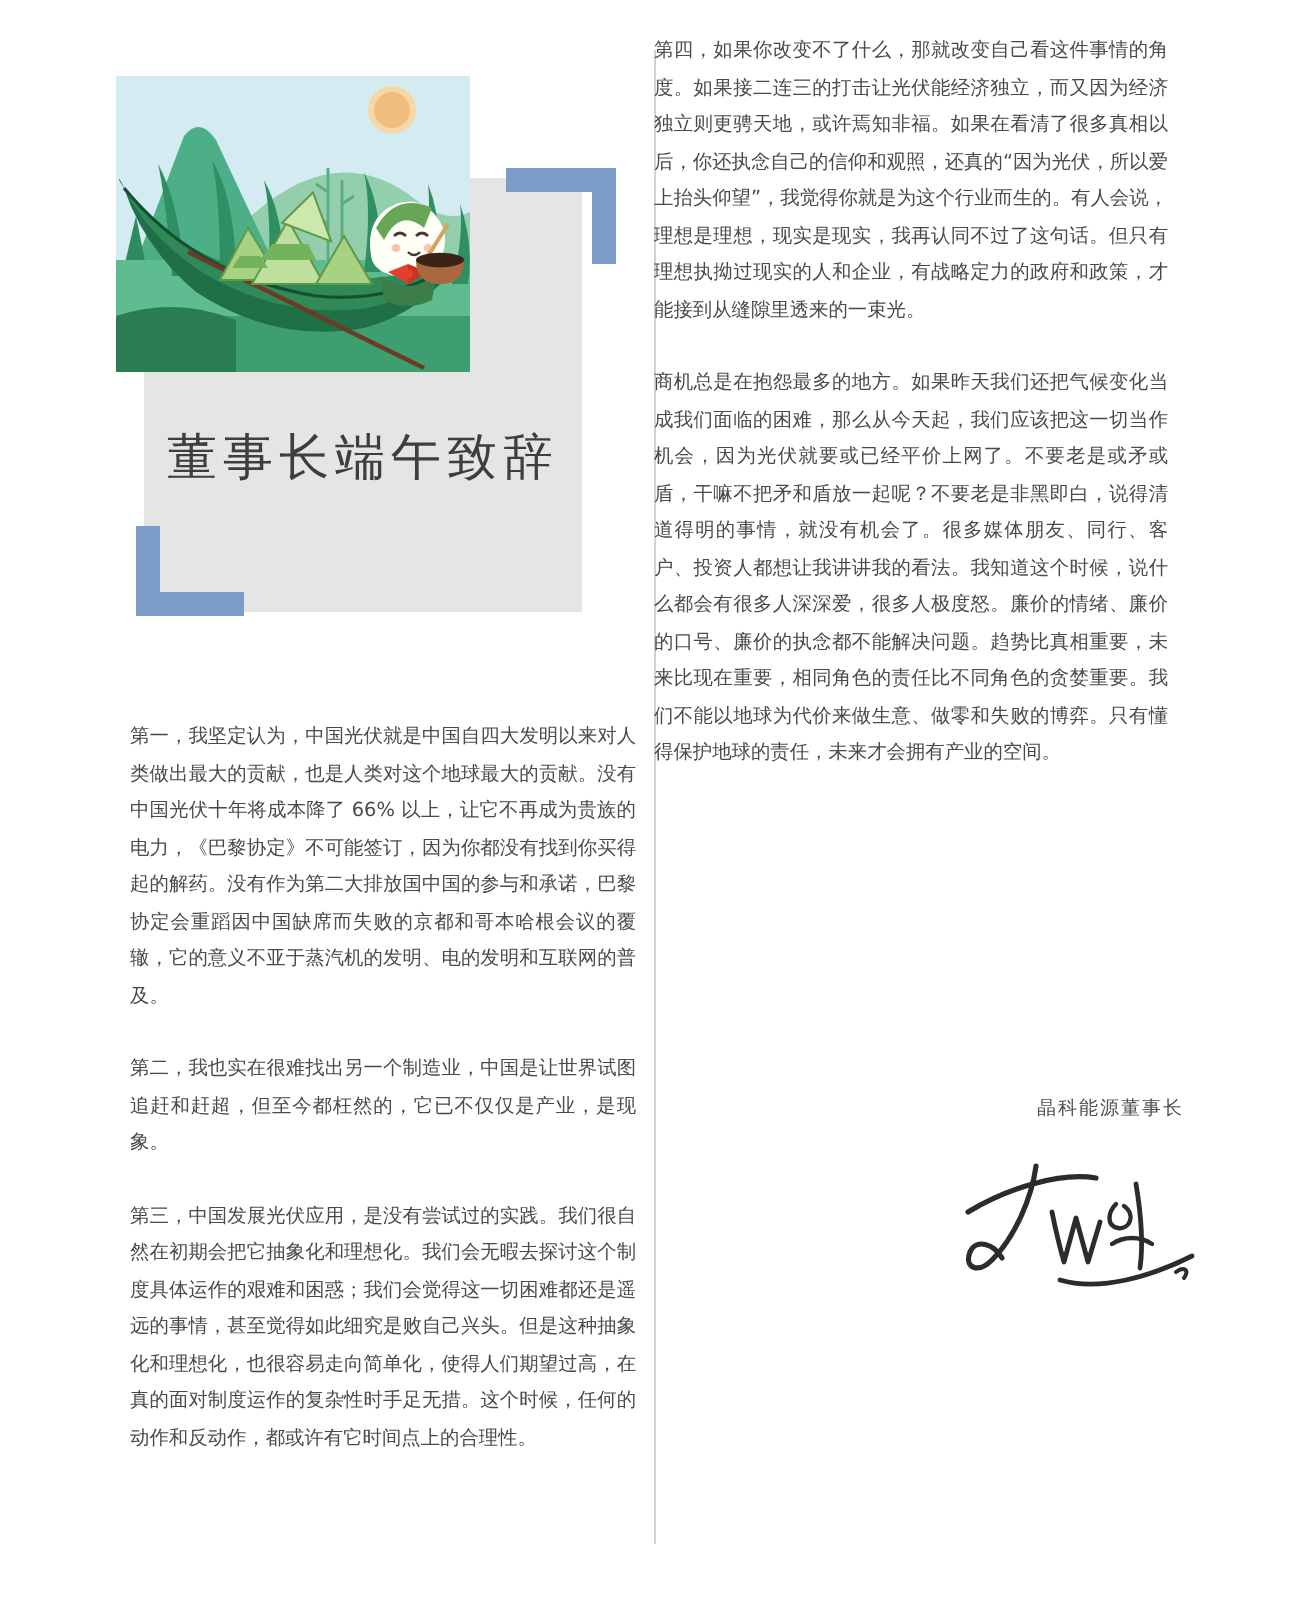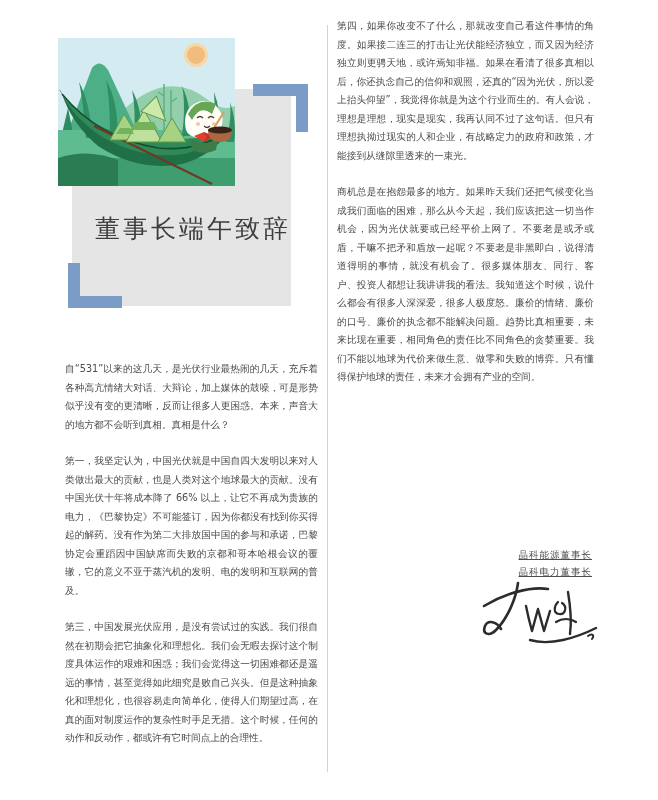--- a/index.html
+++ b/index.html
@@ -8,35 +8,35 @@
     font-family:"DejaVu Sans","Liberation Sans",sans-serif;
   }
   
   .title-box{position:absolute;left:72px;top:89px;width:219px;height:217px;background:#e5e5e5;z-index:1;}
   .bracket-tr{position:absolute;left:253px;top:84px;width:55px;height:48px;box-sizing:border-box;
     border-top:12px solid #7b9cc7;border-right:12px solid #7b9cc7;z-index:2;}
   .bracket-bl{position:absolute;left:68px;top:263px;width:54px;height:45px;box-sizing:border-box;
     border-left:12px solid #7b9cc7;border-bottom:12px solid #7b9cc7;z-index:2;}
   .hero-art{position:absolute;left:58px;top:38px;width:177px;height:148px;z-index:3;}
   .page-title{
-    position:absolute;left:72px;top:212px;width:219px;z-index:4;text-align:right;
+    position:absolute;left:72px;top:212px;width:219px;z-index:4;text-align:center;
     font-size:25px;letter-spacing:3px;color:#3e3e3e;font-weight:500;white-space:nowrap;
   }
   
   .divider{position:absolute;left:327px;top:25px;width:1px;height:747px;background:#d2d2d2;}
   .col{position:absolute;color:#4a4a4a;}
   .col-left{left:65px;top:360px;width:253px;}
-  .col-right{left:337px;top:17px;width:257px;}
+  .col-right{left:327px;top:17px;width:257px;}
   .col p{
     margin:0 0 18px 0;font-size:9.7px;line-height:18.5px;text-align:justify;
     text-justify:inter-ideograph;word-break:break-all;color:#4a4a4a;
   }
   
   .signoff{position:absolute;left:345px;top:546px;width:247px;text-align:right;
-    font-size:9.5px;line-height:17px;color:#4e4e4e;letter-spacing:1px;text-decoration:underline;}
+    font-size:9.5px;line-height:17px;color:#4e4e4e;letter-spacing:1px;}
   .signature{position:absolute;left:472px;top:576px;width:132px;height:88px;}
 </style>
 </head>
 <body>
 
 <div class="page">
 
   <div class="title-box"></div>
   <div class="bracket-tr"></div>
   <div class="bracket-bl"></div>
@@ -109,33 +109,32 @@
       <path d="M150,92 Q150,104 162,104 Q174,104 174,92 Z" fill="#a9683f"></path>
       <ellipse cx="162" cy="92" rx="12" ry="3.6" fill="#3a2417"></ellipse>
     </g>
   </svg>
 
   <div class="page-title">董事长端午致辞</div>
 
   <div class="divider"></div>
 
   <div class="col col-left">
-    <p>自“531”以来的这几天，是光伏行业最热闹的几天，充斥着各种高亢情绪大对话、大辩论，加上媒体的鼓噪，可是形势似乎没有变的更清晰，反而让很多人更困惑。本来，声音大的地方都不会听到真相。真相是什么？</p>
     <p>第一，我坚定认为，中国光伏就是中国自四大发明以来对人类做出最大的贡献，也是人类对这个地球最大的贡献。没有中国光伏十年将成本降了 66% 以上，让它不再成为贵族的电力，《巴黎协定》不可能签订，因为你都没有找到你买得起的解药。没有作为第二大排放国中国的参与和承诺，巴黎协定会重蹈因中国缺席而失败的京都和哥本哈根会议的覆辙，它的意义不亚于蒸汽机的发明、电的发明和互联网的普及。</p>
+    <p>第二，我也实在很难找出另一个制造业，中国是让世界试图追赶和赶超，但至今都枉然的，它已不仅仅是产业，是现象。</p>
     <p>第三，中国发展光伏应用，是没有尝试过的实践。我们很自然在初期会把它抽象化和理想化。我们会无暇去探讨这个制度具体运作的艰难和困惑；我们会觉得这一切困难都还是遥远的事情，甚至觉得如此细究是败自己兴头。但是这种抽象化和理想化，也很容易走向简单化，使得人们期望过高，在真的面对制度运作的复杂性时手足无措。这个时候，任何的动作和反动作，都或许有它时间点上的合理性。</p>
   </div>
 
   <div class="col col-right">
     <p>第四，如果你改变不了什么，那就改变自己看这件事情的角度。如果接二连三的打击让光伏能经济独立，而又因为经济独立则更骋天地，或许焉知非福。如果在看清了很多真相以后，你还执念自己的信仰和观照，还真的“因为光伏，所以爱上抬头仰望”，我觉得你就是为这个行业而生的。有人会说，理想是理想，现实是现实，我再认同不过了这句话。但只有理想执拗过现实的人和企业，有战略定力的政府和政策，才能接到从缝隙里透来的一束光。</p>
     <p>商机总是在抱怨最多的地方。如果昨天我们还把气候变化当成我们面临的困难，那么从今天起，我们应该把这一切当作机会，因为光伏就要或已经平价上网了。不要老是或矛或盾，干嘛不把矛和盾放一起呢？不要老是非黑即白，说得清道得明的事情，就没有机会了。很多媒体朋友、同行、客户、投资人都想让我讲讲我的看法。我知道这个时候，说什么都会有很多人深深爱，很多人极度怒。廉价的情绪、廉价的口号、廉价的执念都不能解决问题。趋势比真相重要，未来比现在重要，相同角色的责任比不同角色的贪婪重要。我们不能以地球为代价来做生意、做零和失败的博弈。只有懂得保护地球的责任，未来才会拥有产业的空间。</p>
   </div>
 
   <div class="signoff">
     <div>晶科能源董事长</div>
-    <div>晶科电力董事长</div>
   </div>
 
   <svg class="signature" viewBox="0 0 132 88" aria-hidden="true">
     <g fill="none" stroke="#2e2c2a" stroke-linecap="round" stroke-linejoin="round">
 
       <path d="M12,30 C32,18 58,10 76,13" stroke-width="2.6"></path>
 
       <path d="M46,7 C44,22 36,42 24,54 C17,61 10,58 13,50 C16,43 25,46 29,53" stroke-width="2.6"></path>
 
       <path d="M54,30 C56,40 58,48 60,55 L66,33 L72,55 L78,35" stroke-width="2.4"></path>

